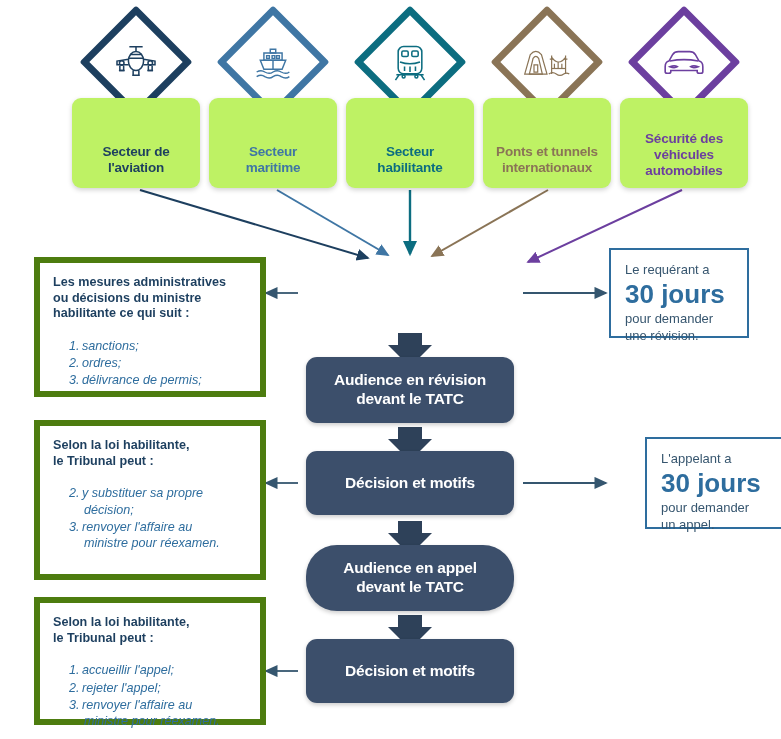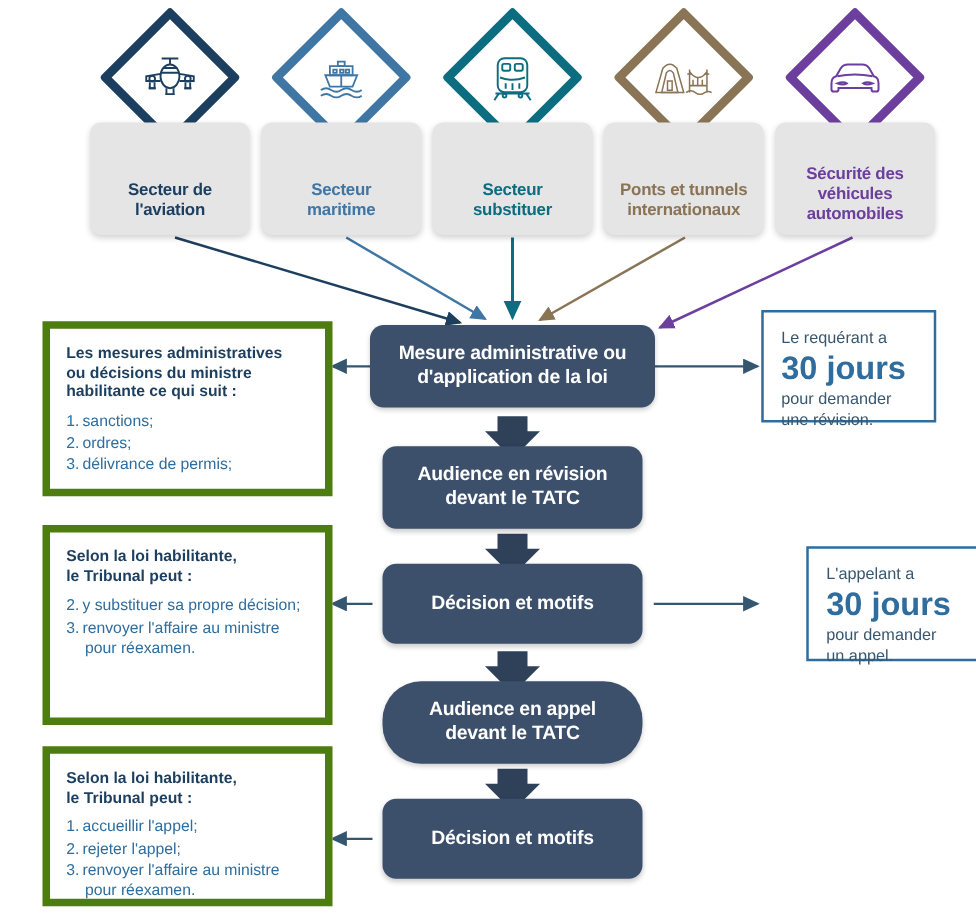--- a/index.html
+++ b/index.html
@@ -17,37 +17,37 @@
 
   
   .sector{position:absolute;width:128px;}
   .diamond-wrap{position:absolute;left:50%;top:0;transform:translateX(-50%);width:96px;height:96px;}
   .diamond{position:absolute;left:50%;top:50%;width:66px;height:66px;
            transform:translate(-50%,-50%) rotate(45deg);
            border:7px solid #1d3f5f;border-radius:3px;background:#fff;}
   .dia-icon{position:absolute;left:50%;top:50%;transform:translate(-50%,-50%);
             width:52px;height:52px;display:flex;align-items:center;justify-content:center;}
   .card-base{position:absolute;left:8px;top:88px;width:112px;height:12px;border-radius:0 0 4px 4px;}
-  .card{position:absolute;left:0;top:84px;width:128px;height:90px;background:#e5e5e5;
+  .card{position:absolute;left:0;top:84px;width:128px;height:90px;background:#bef264;
         border-radius:9px;box-shadow:0 2px 5px rgba(0,0,0,.18);
         display:flex;align-items:flex-end;justify-content:center;
         padding-bottom:12px;box-sizing:border-box;}
   .card-label{font-size:13.5px;font-weight:bold;line-height:1.18;text-align:center;
               letter-spacing:-.2px;}
 
   
   .flowbox{position:absolute;background:#3c4f6b;border-radius:11px;
            color:#fff;display:flex;align-items:center;justify-content:center;
            text-align:center;font-weight:bold;font-size:15.5px;line-height:1.2;
            letter-spacing:-.2px;box-shadow:0 2px 4px rgba(0,0,0,.20);}
 
   
   .notebox{position:absolute;background:#fff;border:6px solid #4d7c0f;box-sizing:border-box;}
   .note-head{font-size:12.6px;font-weight:bold;color:#1d3f5f;line-height:1.25;margin-bottom:7px;}
-  .note-list{margin:0;padding:0;list-style:none;}
+  .note-list{margin:16px;padding:0;list-style:none;font-style:italic;}
   .note-list li{font-size:12.6px;color:#2e6d9e;line-height:1.28;margin-bottom:1px;
                 padding-left:15px;text-indent:-15px;}
   .note-num{display:inline-block;width:13px;text-indent:0;}
   .inner-pad{padding:12px 11px 10px 13px;}
 
   
   .daybox{position:absolute;background:#fff;border:2px solid #2e6d9e;box-sizing:border-box;
           padding:12px 10px 10px 14px;}
   .day-l1,.day-l3{font-size:13px;color:#37566f;line-height:1.3;}
   .day-big{font-size:26px;font-weight:bold;color:#2e6d9e;line-height:1.12;margin:1px 0 2px;}
@@ -173,21 +173,21 @@
           <path d="M10 37 l-4 6 M34 37 l4 6"></path>
           <circle cx="15" cy="39" r="1.6"></circle>
             <circle cx="29" cy="39" r="1.6"></circle>
         </svg>
       </div>
     </div>
     <div class="card-base" style="background:#0c6d80;"></div>
     <div class="card">
       <div class="card-label" style="color:#0c6d80;">
         <span>Secteur</span><br>
-        <span>substituer</span>
+        <span>habilitante</span>
       </div>
     </div>
   </div>
 
   <div class="sector" style="left:483px;top:14px;">
     <div class="diamond-wrap">
       <div class="diamond" style="border-color:#8a7456;"></div>
       <div class="dia-icon">
         <svg viewBox="0 0 56 34" width="52" height="32" fill="none" stroke="#8a7456" stroke-width="1.3">
           <path d="M4 30 L10 9 q6 -7 12 0 L28 30 z"></path>
@@ -226,26 +226,20 @@
     <div class="card-base" style="background:#6c3f9f;"></div>
     <div class="card" style="padding-bottom:9px;">
       <div class="card-label" style="color:#6c3f9f;">
         <span>Sécurité des</span><br>
         <span>véhicules</span><br>
         <span>automobiles</span>
       </div>
     </div>
   </div>
 
-  <div class="flowbox" style="left:296px;top:260px;width:228px;height:66px;">
-    <div>
-      <span>Mesure administrative ou</span><br>
-      <span>d'application de la loi</span>
-    </div>
-  </div>
 
   <div class="flowbox" style="left:306px;top:357px;width:208px;height:66px;">
     <div>
       <span>Audience en révision</span><br>
       <span>devant le TATC</span>
     </div>
   </div>
 
   <div class="flowbox" style="left:306px;top:451px;width:208px;height:64px;">
     <span>Décision et motifs</span>

